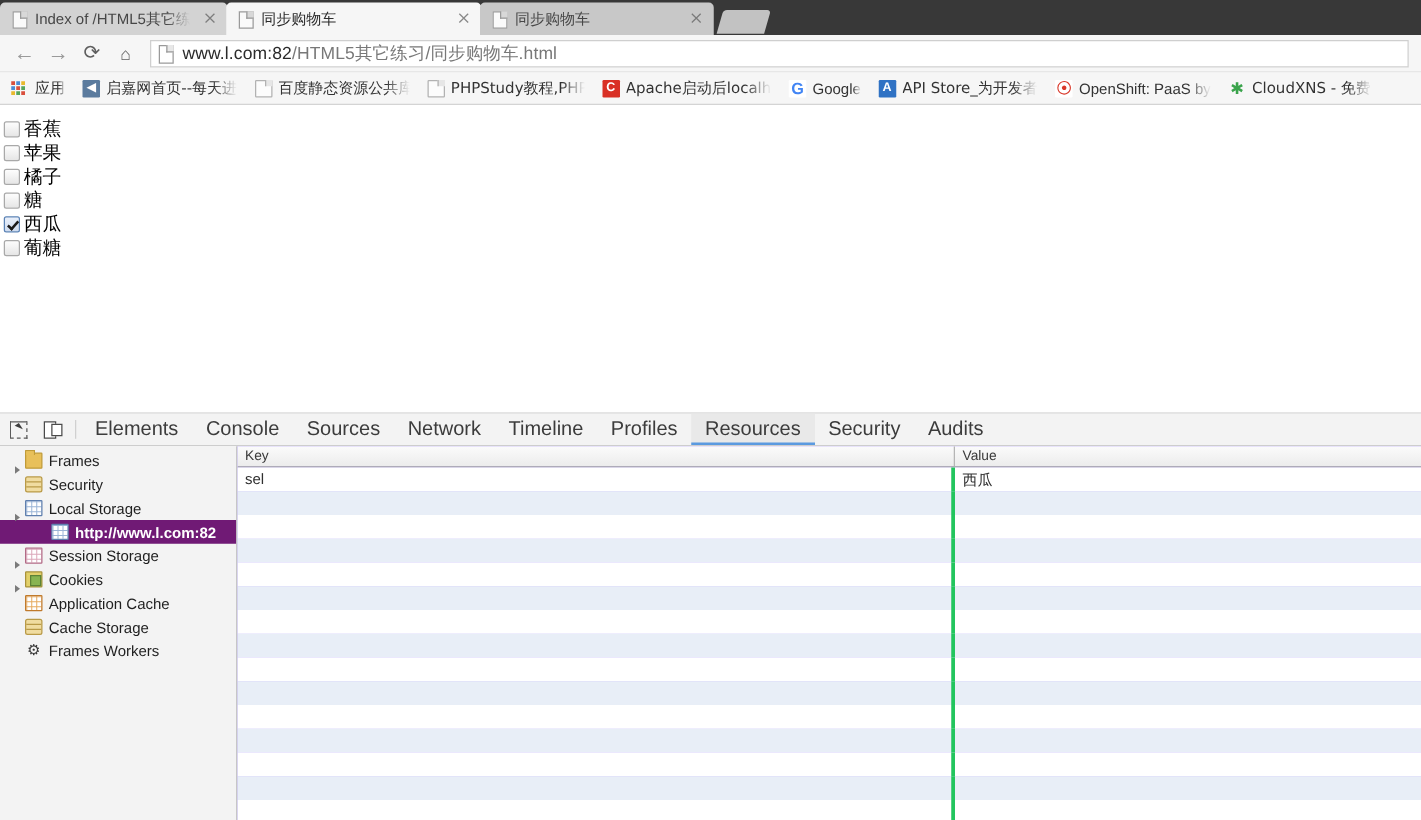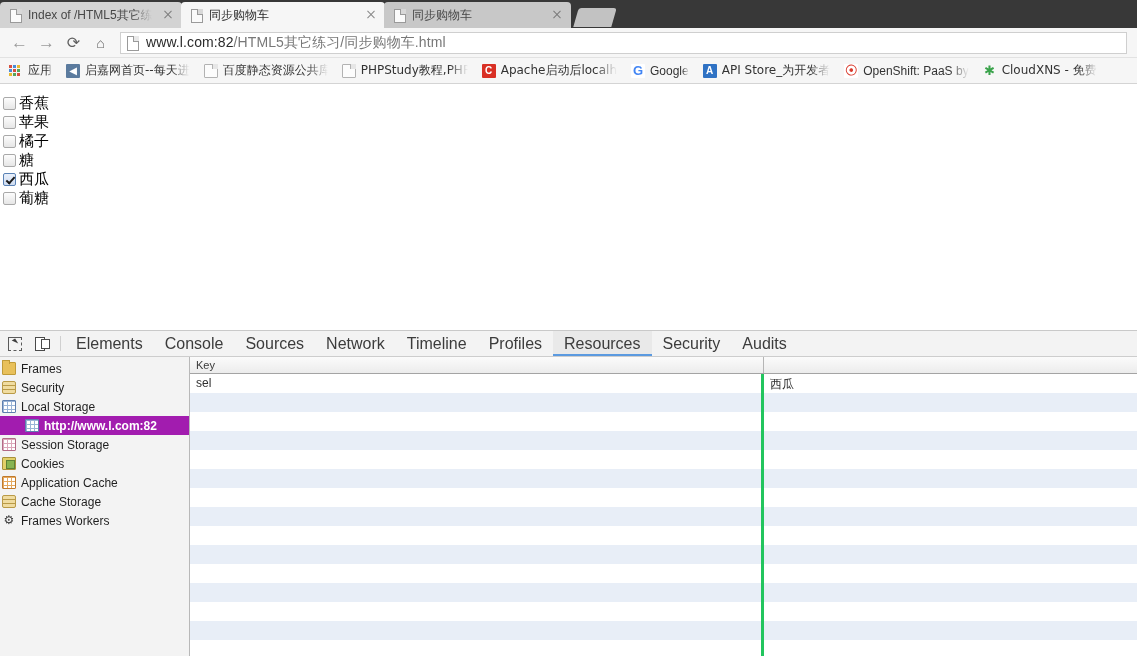--- a/index.html
+++ b/index.html
@@ -218,24 +218,24 @@
   }
 
   .dt-body { display: flex; height: 299px; }
   .dt-sidebar {
     width: 190px; flex: 0 0 190px; background: #f3f3f3;
     border-right: 1px solid #b8b8b8; overflow: hidden;
     padding-top: 2px;
   }
   .tree-item {
     height: 19px; display: flex; align-items: center;
-    padding-left: 0; white-space: nowrap; font-size: 12px; color: #1f1f1f;
+    padding-left: 18px; white-space: nowrap; font-size: 12px; color: #1f1f1f;
   }
   .tree-item.child { padding-left: 25px; }
-  .tree-item.selected { background: #a21caf; color: #fff; font-weight: bold; }
+  .tree-item.selected { background: #701a75; color: #fff; font-weight: bold; justify-content: center; }
   .tw {
     width: 10px; flex: 0 0 10px; position: relative;
     margin-left: -8px;
   }
   .tw.has::before {
     content: ""; position: absolute; left: 2px; top: 4px;
     width: 0; height: 0;
     border-left: 4px solid #7a7a7a;
     border-top: 3.5px solid transparent;
     border-bottom: 3.5px solid transparent;
@@ -480,20 +480,21 @@
         <div class="tree-item">
           <span class="tw"></span>
           <span class="titem-ico ico-gear">⚙</span>
           <span>Frames Workers</span>
         </div>
       </div>
 
       <div class="dt-main">
         <div class="grid-head">
           <div class="gh-key">Key</div>
+          <div class="gh-val">Value</div>
         </div>
         <div class="grid-rows">
           <div class="grow odd">
             <div class="gc-key">sel</div>
             <div class="gc-val cjk">西瓜</div>
           </div>
           <div class="grow even">
               <div class="gc-key"></div>
               <div class="gc-val"></div>
             </div>

